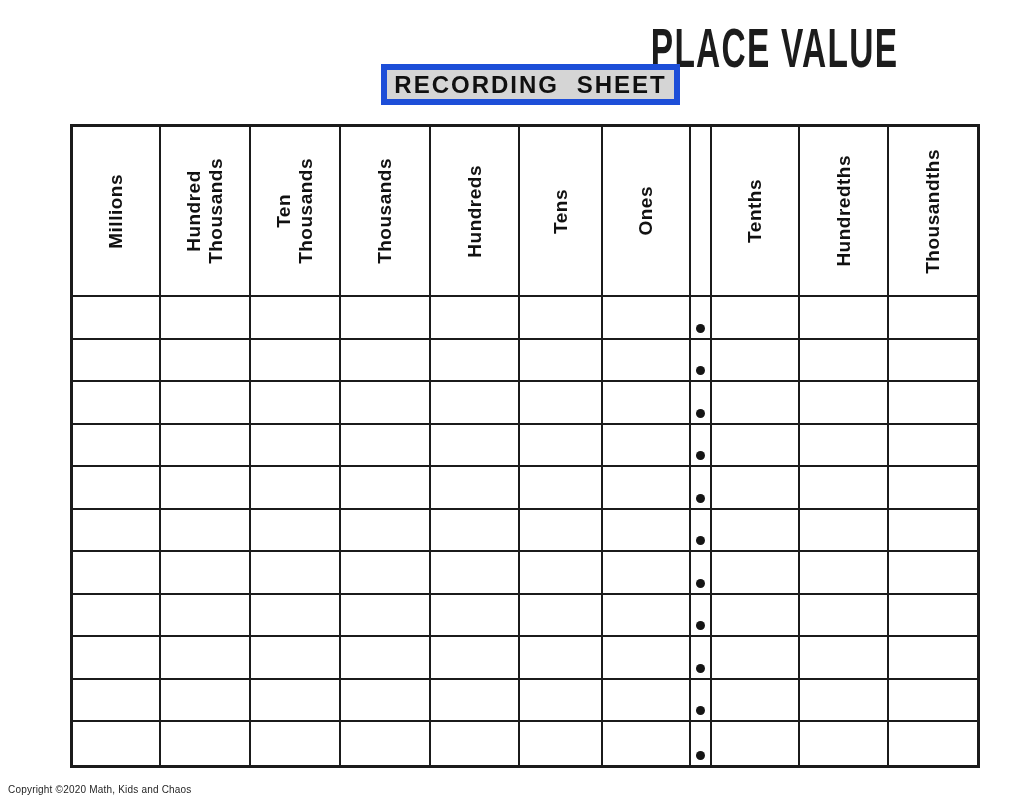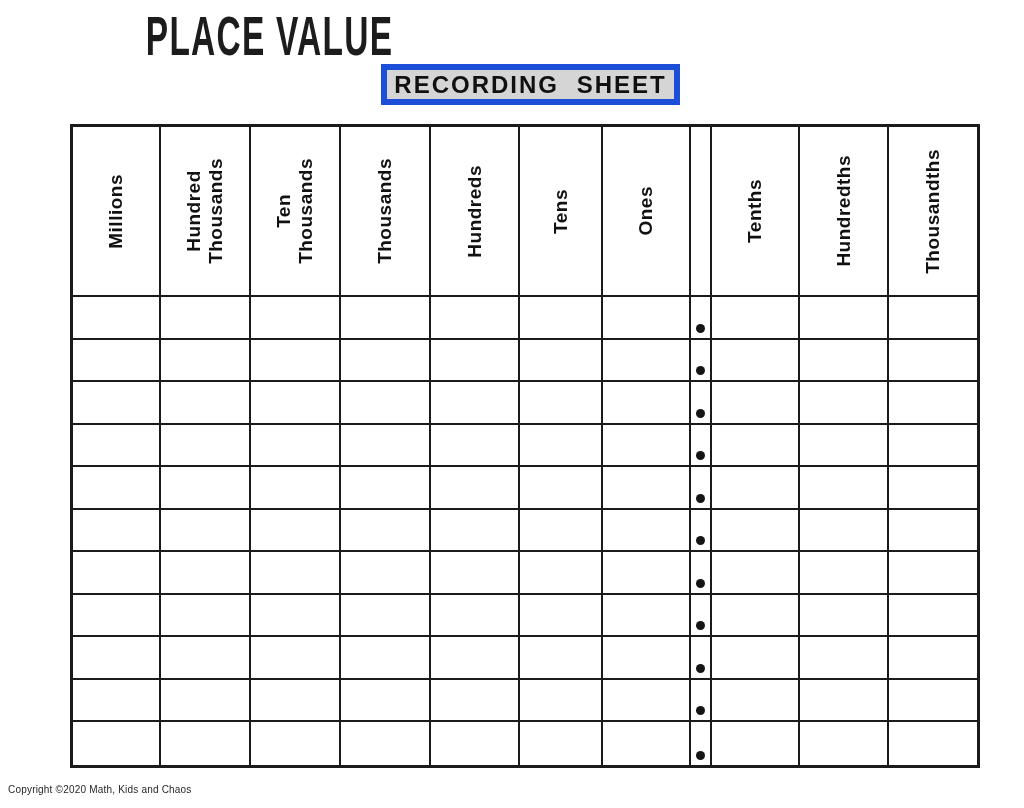--- a/index.html
+++ b/index.html
@@ -10,22 +10,22 @@
   html,body{margin:0;padding:0;}
   body{
     width:1024px;height:808px;
     background:#ffffff;
     position:relative;
     font-family:"Liberation Sans", sans-serif;
     color:var(--ink);
     overflow:hidden;
   }
   .title-wrap{
-    position:absolute;left:70px;top:0;width:904px;
-    text-align:left;
+    position:absolute;left:70px;top:12px;width:904px;
+    text-align:right;
   }
   .title{
     display:inline-block;
     font-weight:700;
     font-size:54px;
     line-height:1;
     letter-spacing:2px;
     color:#1c1c1c;
     transform:scale(0.62,1.03);
     transform-origin:center top;

